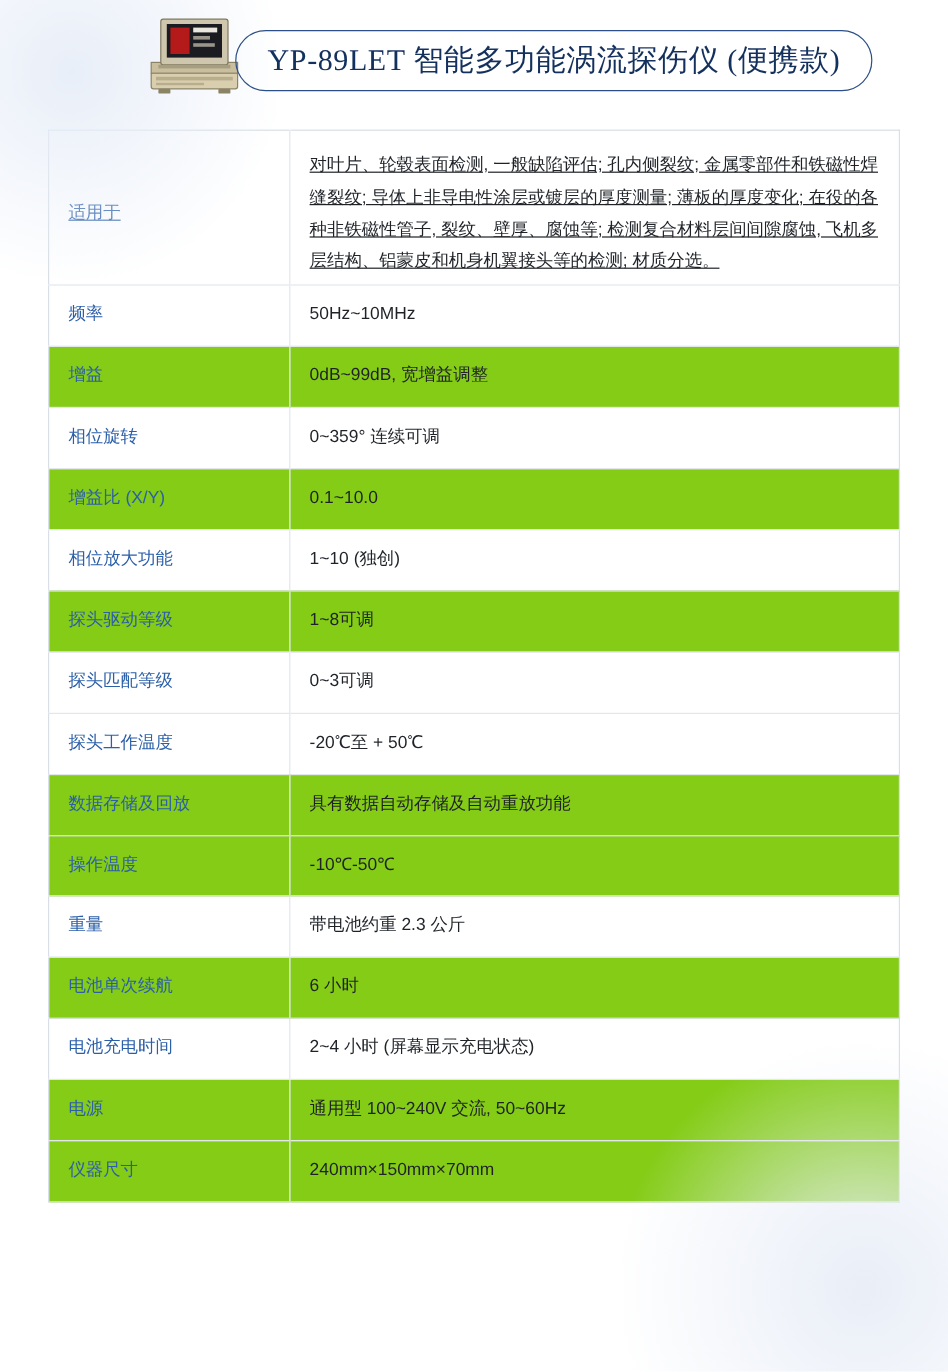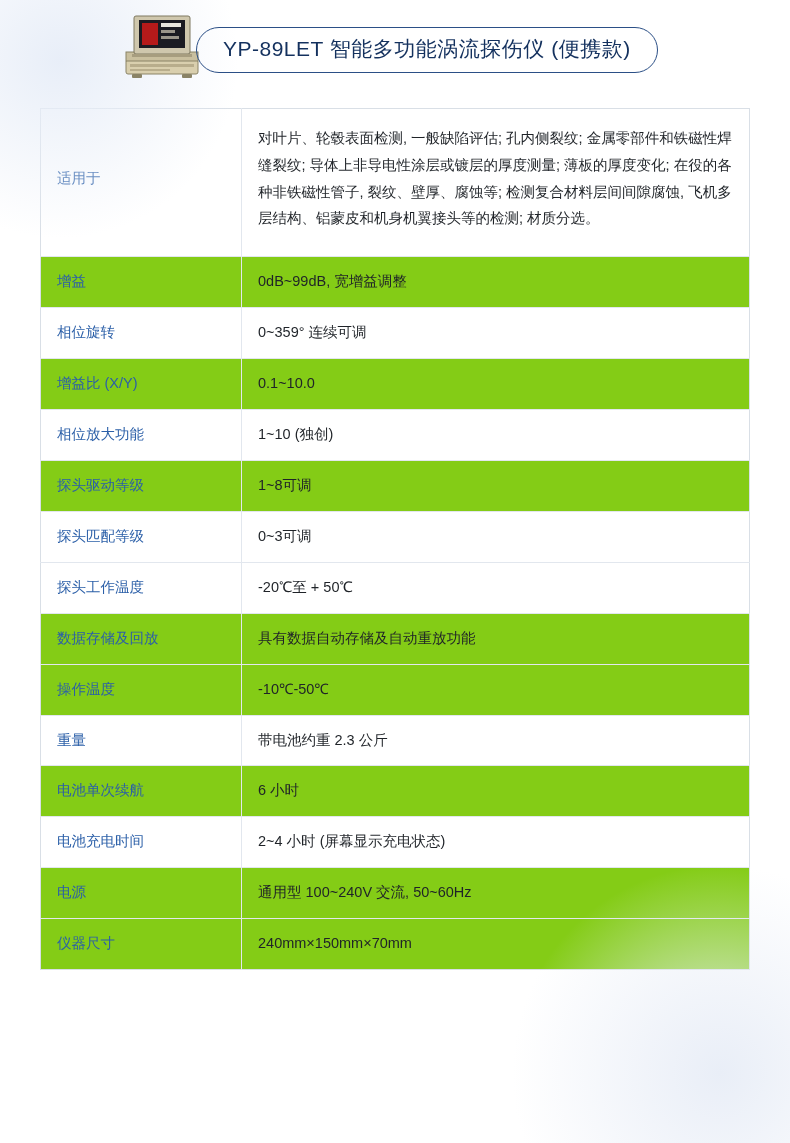--- a/index.html
+++ b/index.html
@@ -56,22 +56,22 @@
   }
   .title-pill {
     position: relative;
     margin-left: 78px;
     border: 1px solid #2b4f86;
     border-radius: 26px;
     padding: 7px 26px 9px 26px;
     background: transparent;
   }
   .title-text {
-    font-family: Liberation Sans, sans-serif;
-    font-size: 21px;
+    font-family: Liberation Serif, serif;
+    font-size: 25px;
     color: #14315e;
     letter-spacing: 0.5px;
     white-space: nowrap;
   }
 
   
   .spec-table {
     margin: 8px 40px 0 40px;
     width: 710px;
     border-collapse: collapse;
@@ -98,22 +98,23 @@
     white-space: nowrap;
   }
   td.value {
     color: #1f2328;
   }
   tr.row-alt {
     background: #84cc16;
   }
   tr.row-first td {
     padding-top: 16px;
-    padding-bottom: 24px;
+    padding-bottom: 5px;
     vertical-align: middle;
+    text-decoration: underline;
   }
   tr.row-first td.value {
     line-height: 1.85;
     font-size: 14.5px;
   }
 </style>
 </head>
 <body>
 
 <div class="page">
@@ -147,20 +148,24 @@
       <div class="title-text">YP-89LET 智能多功能涡流探伤仪 (便携款)</div>
     </div>
   </div>
 
   <table class="spec-table">
     <tbody>
       <tr class="row-first">
         <td class="label">适用于</td>
         <td class="value">对叶片、轮毂表面检测, 一般缺陷评估; 孔内侧裂纹; 金属零部件和铁磁性焊缝裂纹; 导体上非导电性涂层或镀层的厚度测量; 薄板的厚度变化; 在役的各种非铁磁性管子, 裂纹、壁厚、腐蚀等; 检测复合材料层间间隙腐蚀, 飞机多层结构、铝蒙皮和机身机翼接头等的检测; 材质分选。</td>
       </tr>
+      <tr>
+        <td class="label">频率</td>
+        <td class="value">50Hz~10MHz</td>
+      </tr>
       <tr class="row-alt">
         <td class="label">增益</td>
         <td class="value">0dB~99dB, 宽增益调整</td>
       </tr>
       <tr>
         <td class="label">相位旋转</td>
         <td class="value">0~359° 连续可调</td>
       </tr>
       <tr class="row-alt">
         <td class="label">增益比 (X/Y)</td>

